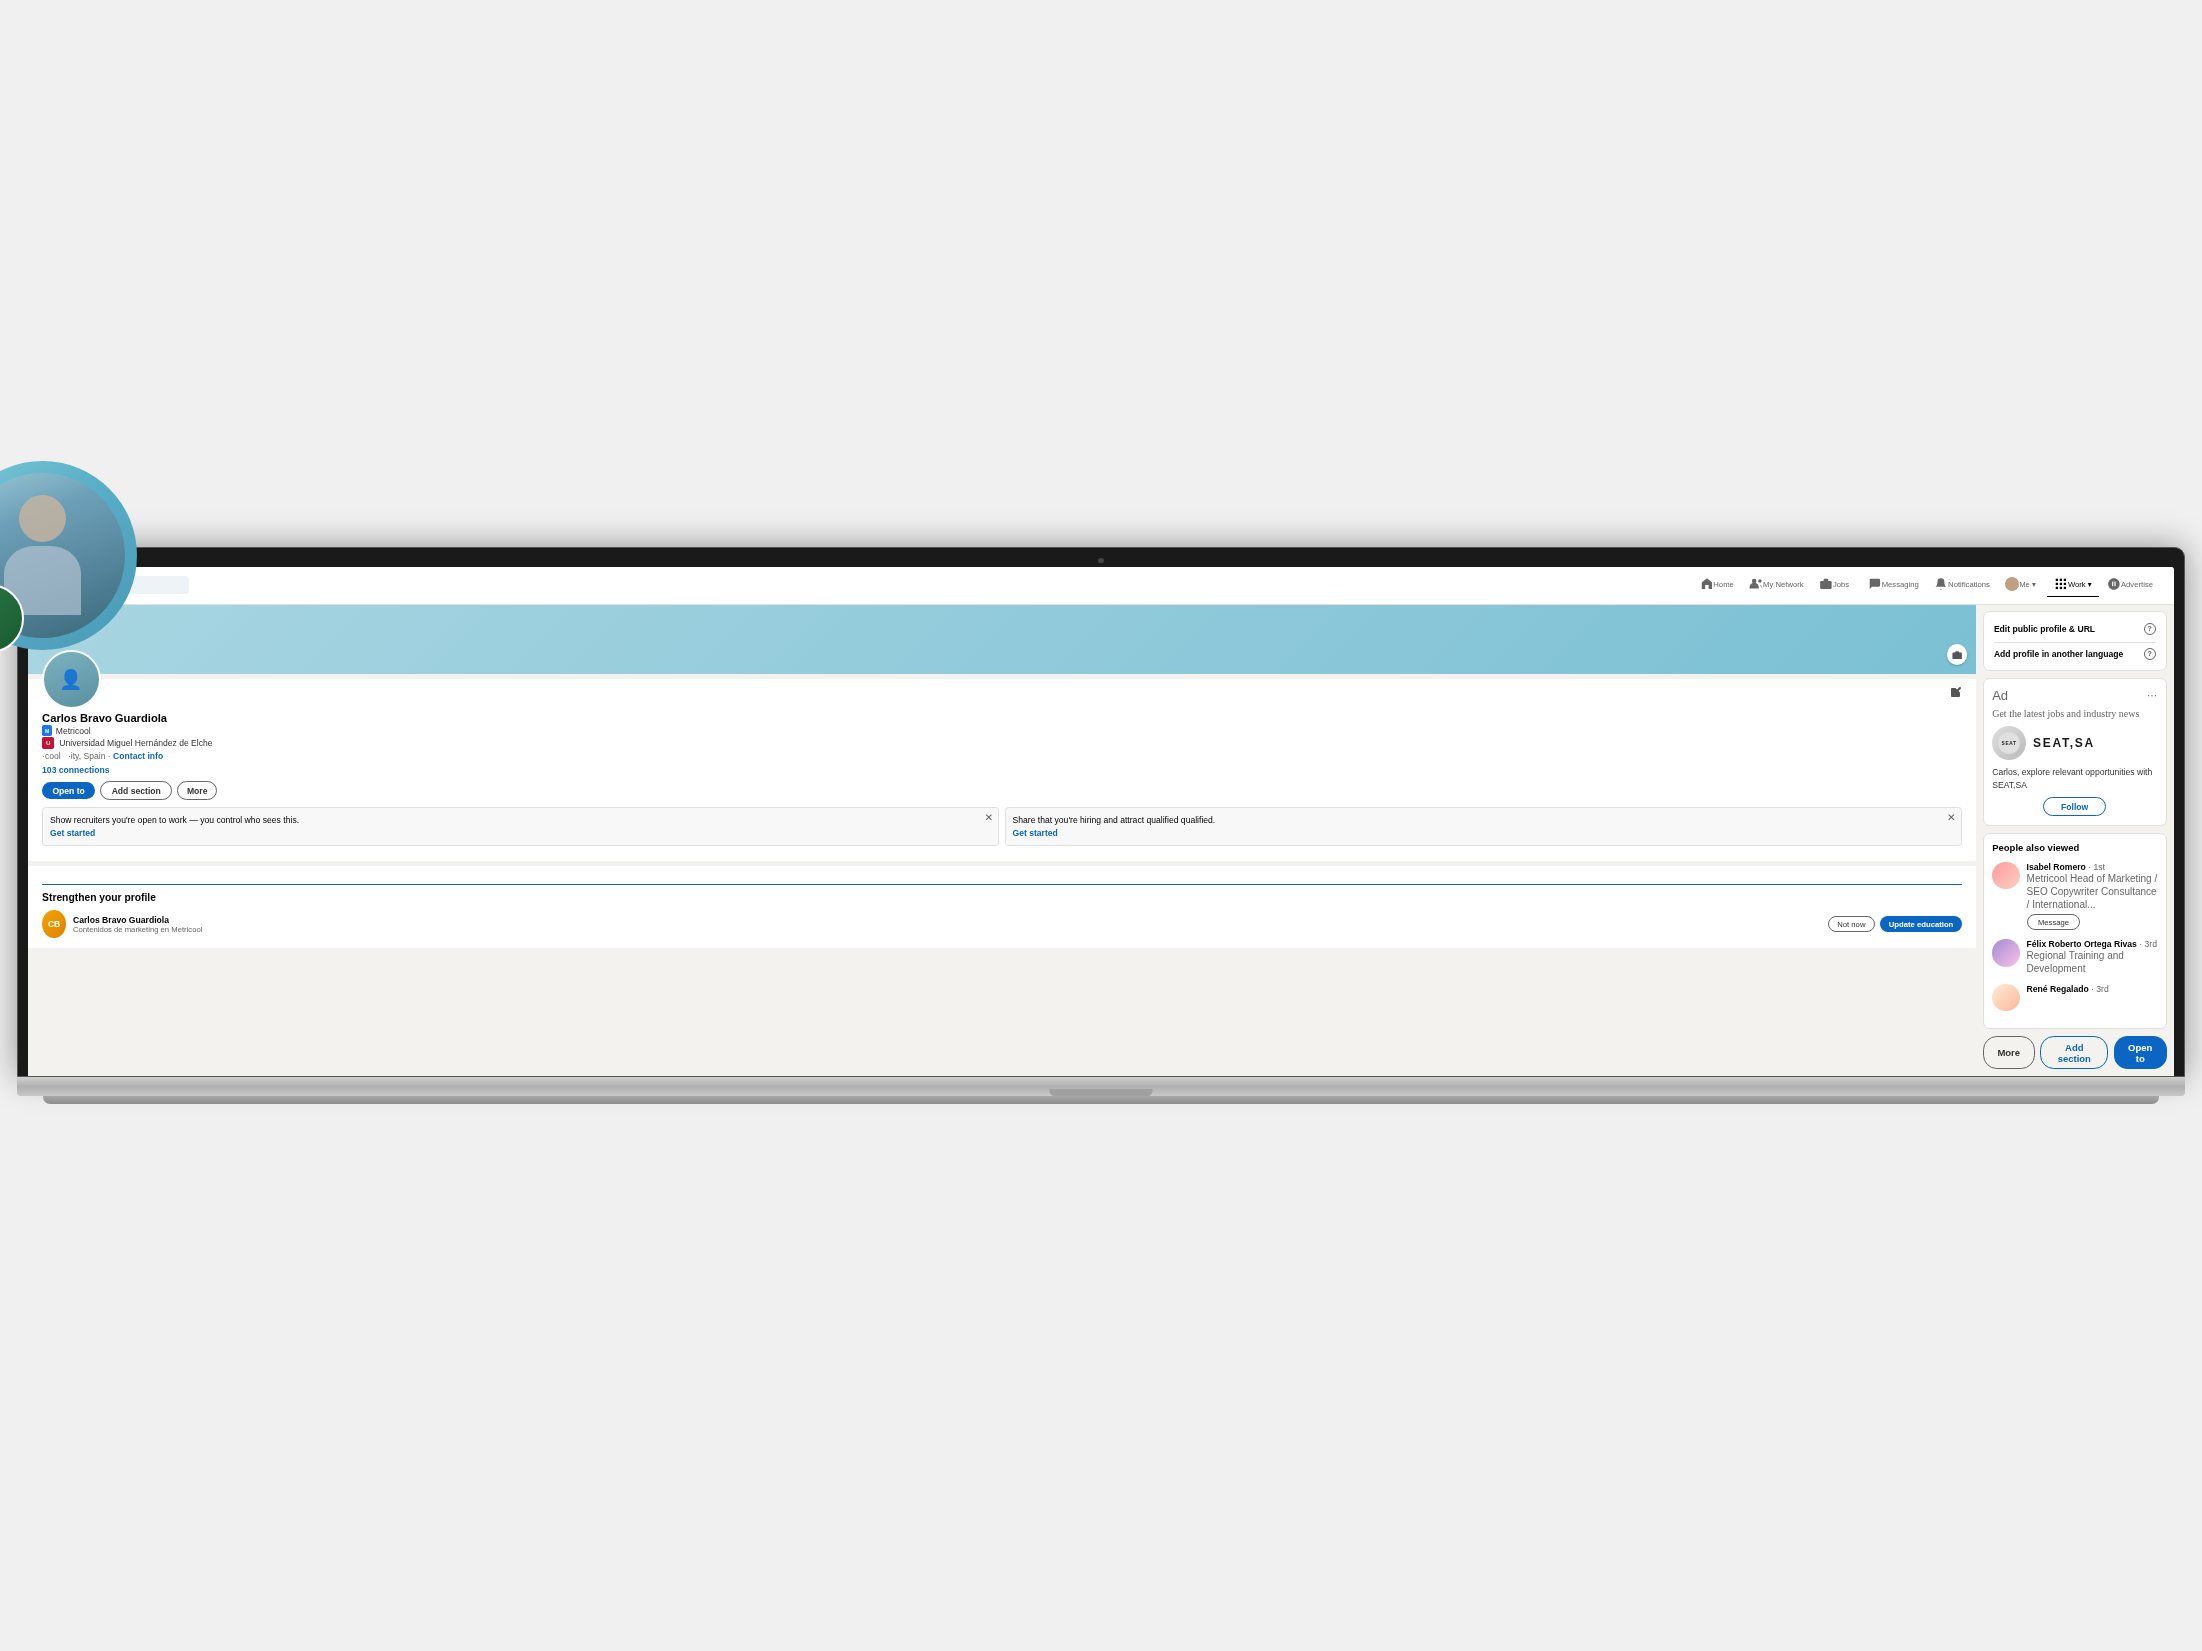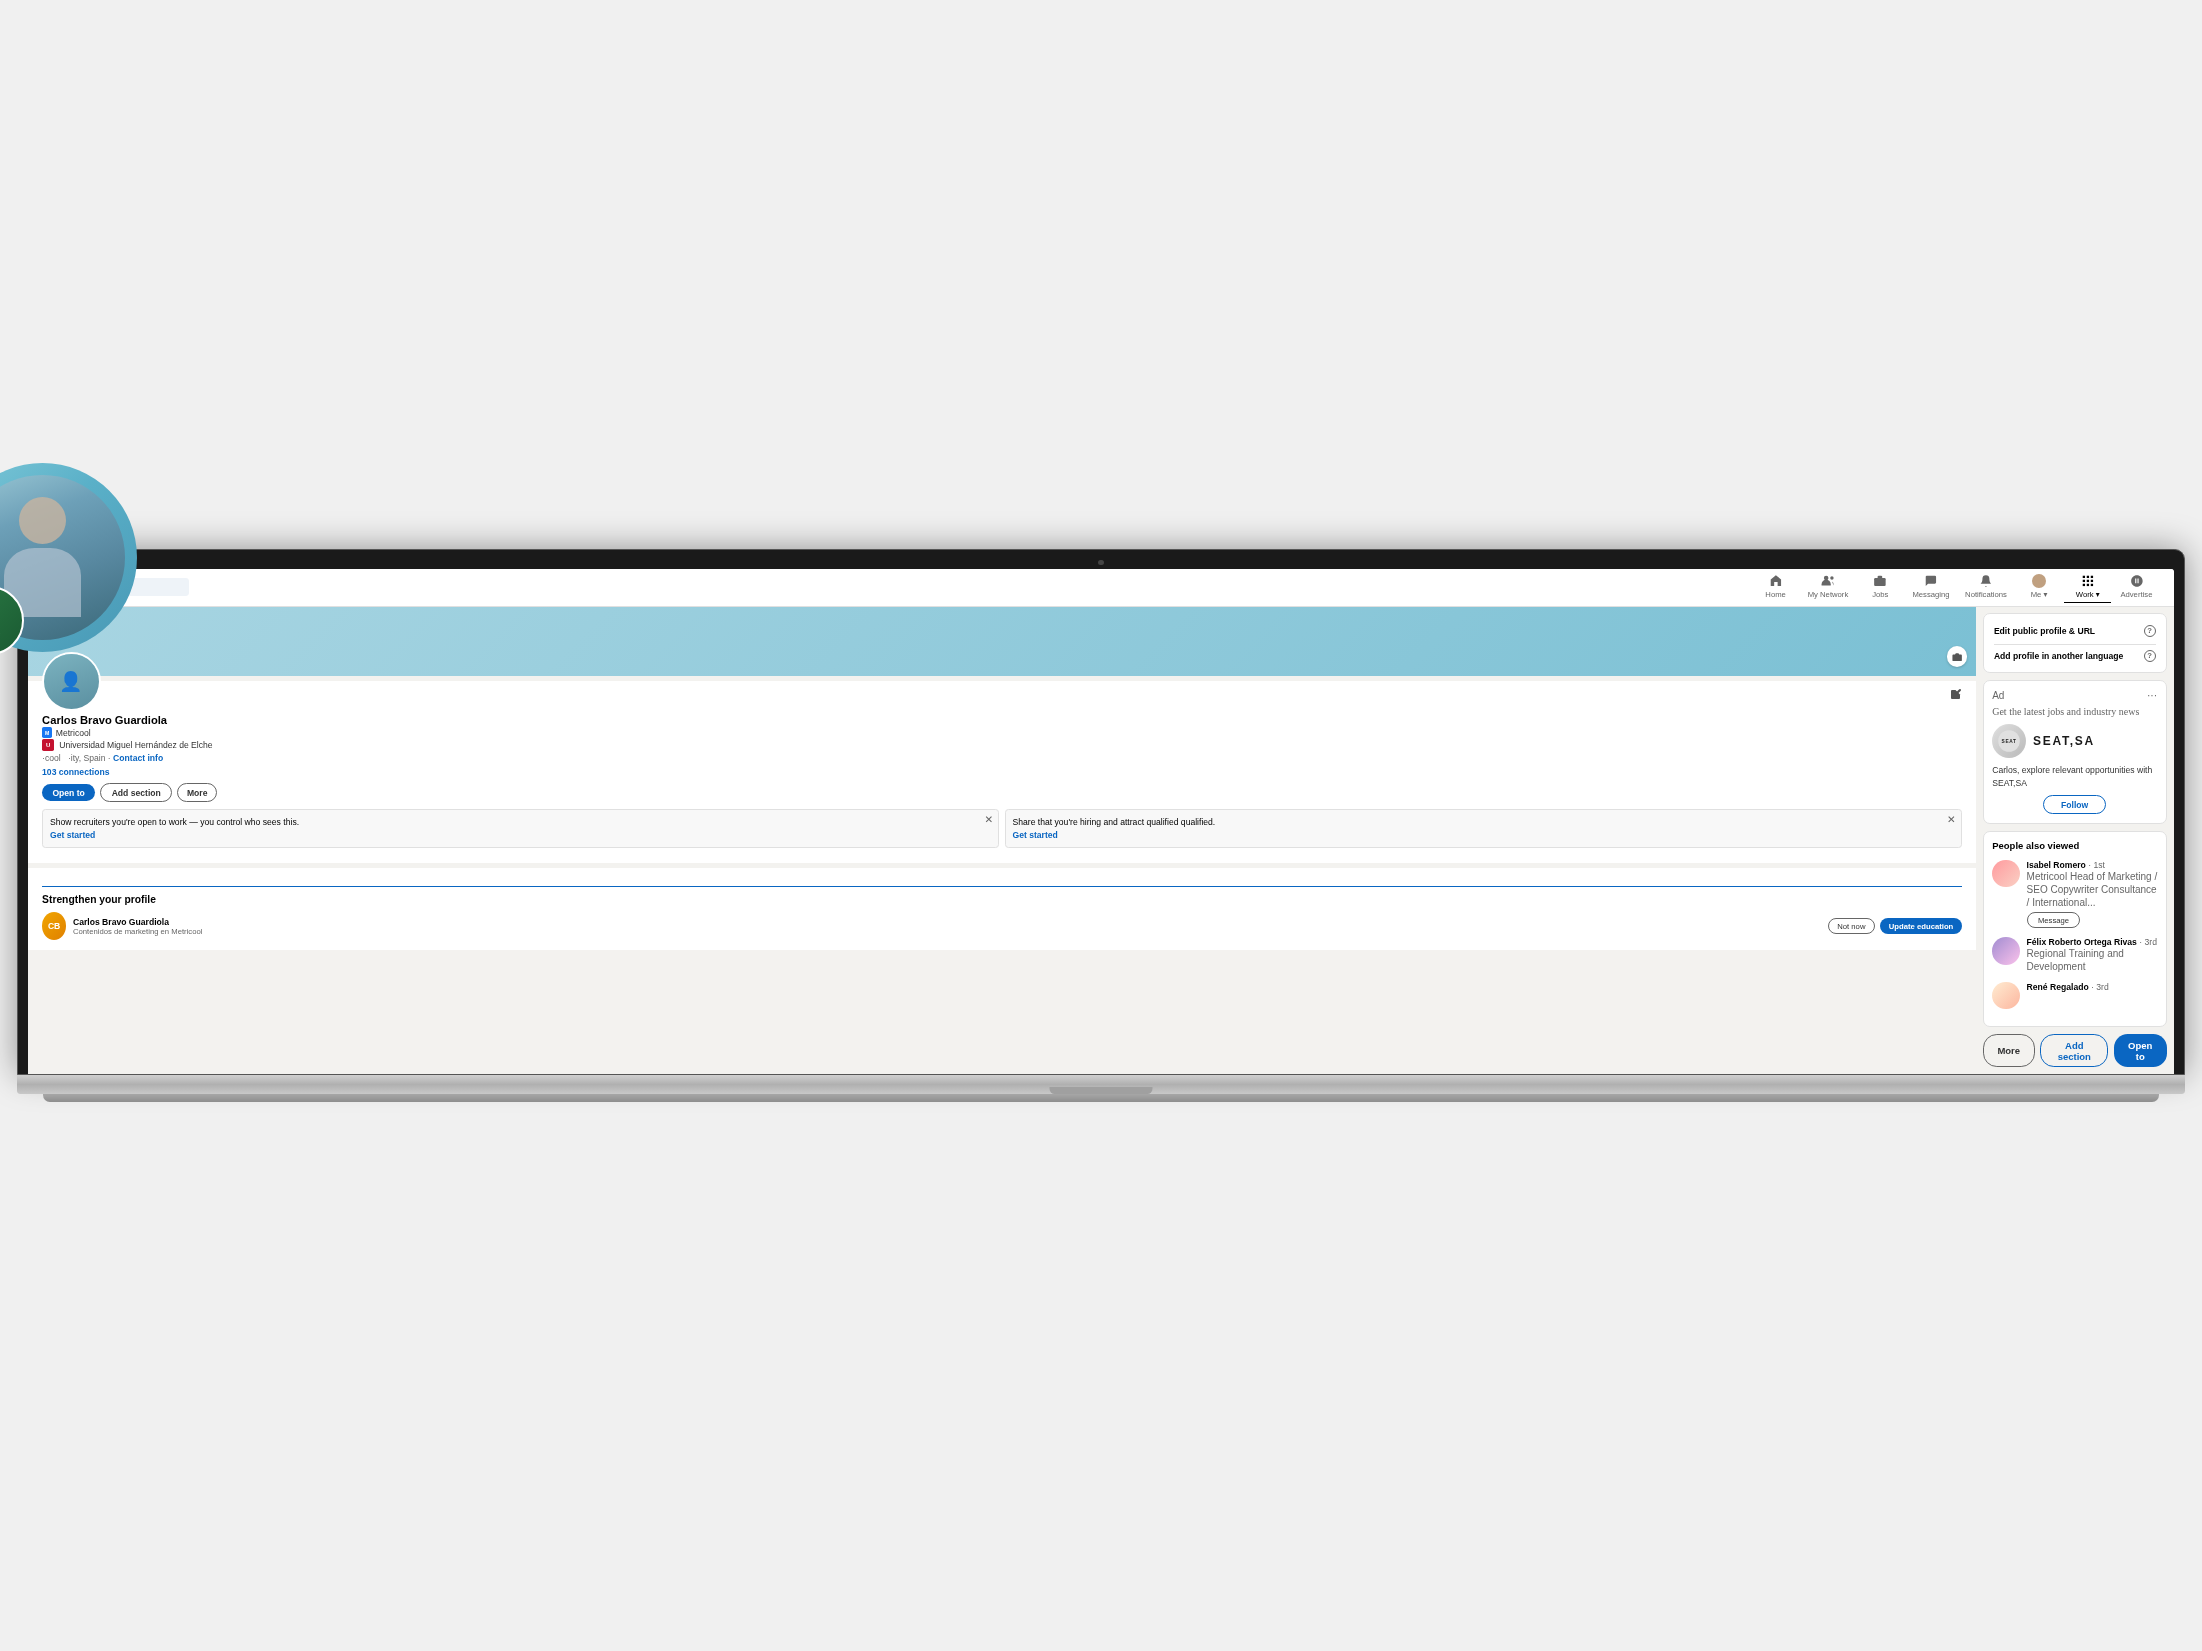--- a/index.html
+++ b/index.html
@@ -93,21 +93,20 @@
 
     .nav-items {
       display: flex;
       align-items: center;
       margin-left: auto;
       gap: 1.7px;
     }
 
     .nav-item {
       display: flex;
-      flex-direction: column;
       align-items: center;
       padding: 3.4px 6.9px;
       cursor: pointer;
       color: #666;
       font-size: 7.7px;
       min-width: 47px;
       border-bottom: 1.7px solid transparent;
     }
     .nav-item.active {
       color: #000;
@@ -478,21 +477,21 @@
     }
 
     .ad-header {
       display: flex;
       justify-content: space-between;
       align-items: center;
       margin-bottom: 5.2px;
     }
 
     .ad-label {
-      font-size: 10px;
+      font-size: 13px;
       color: #666;
     }
 
     .ad-more {
       font-size: 10.3px;
       color: #666;
       cursor: pointer;
     }
 
     .ad-subtitle {

